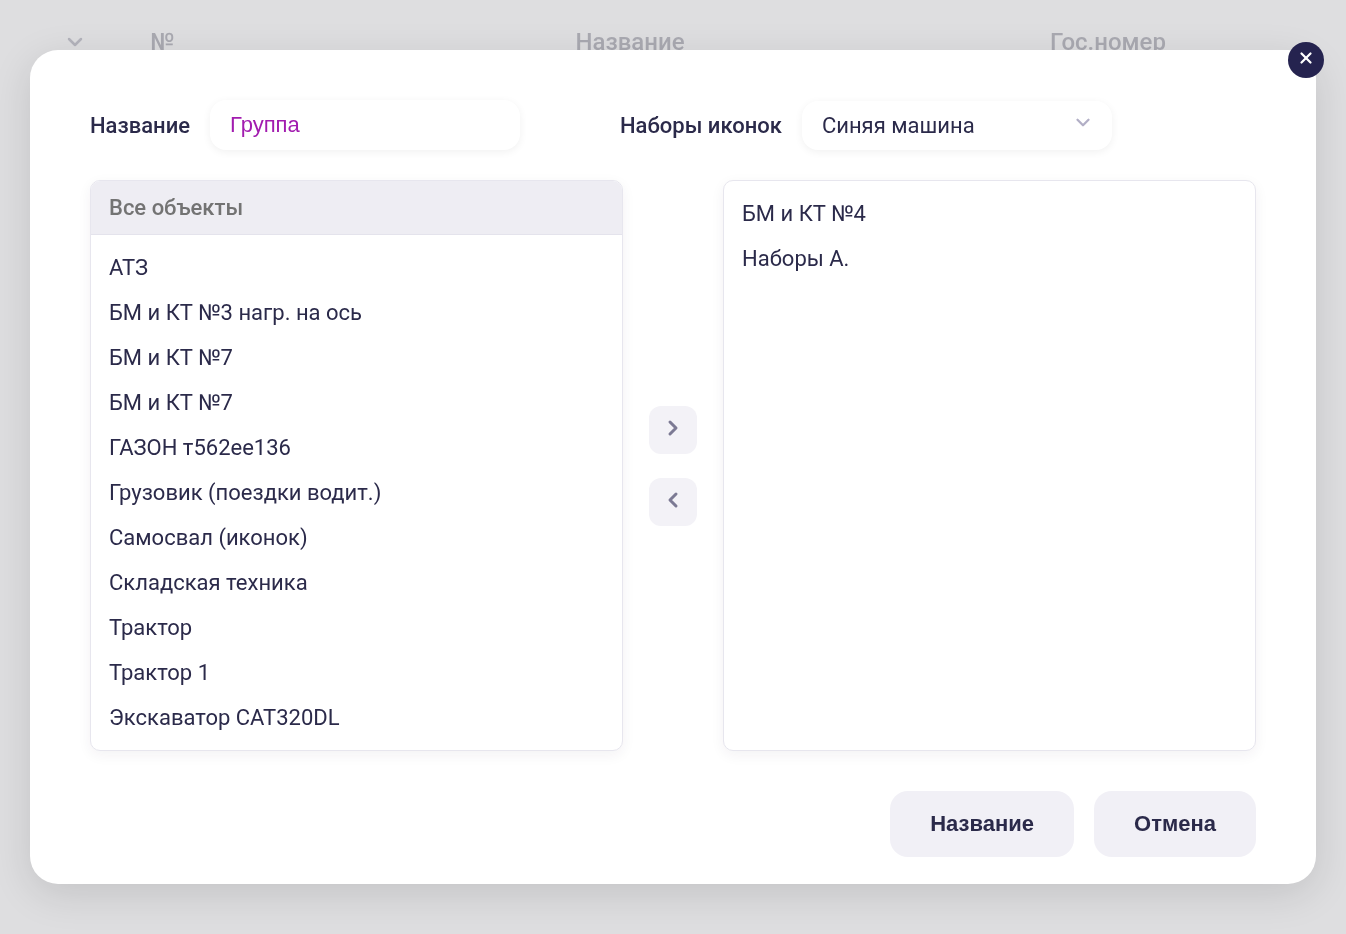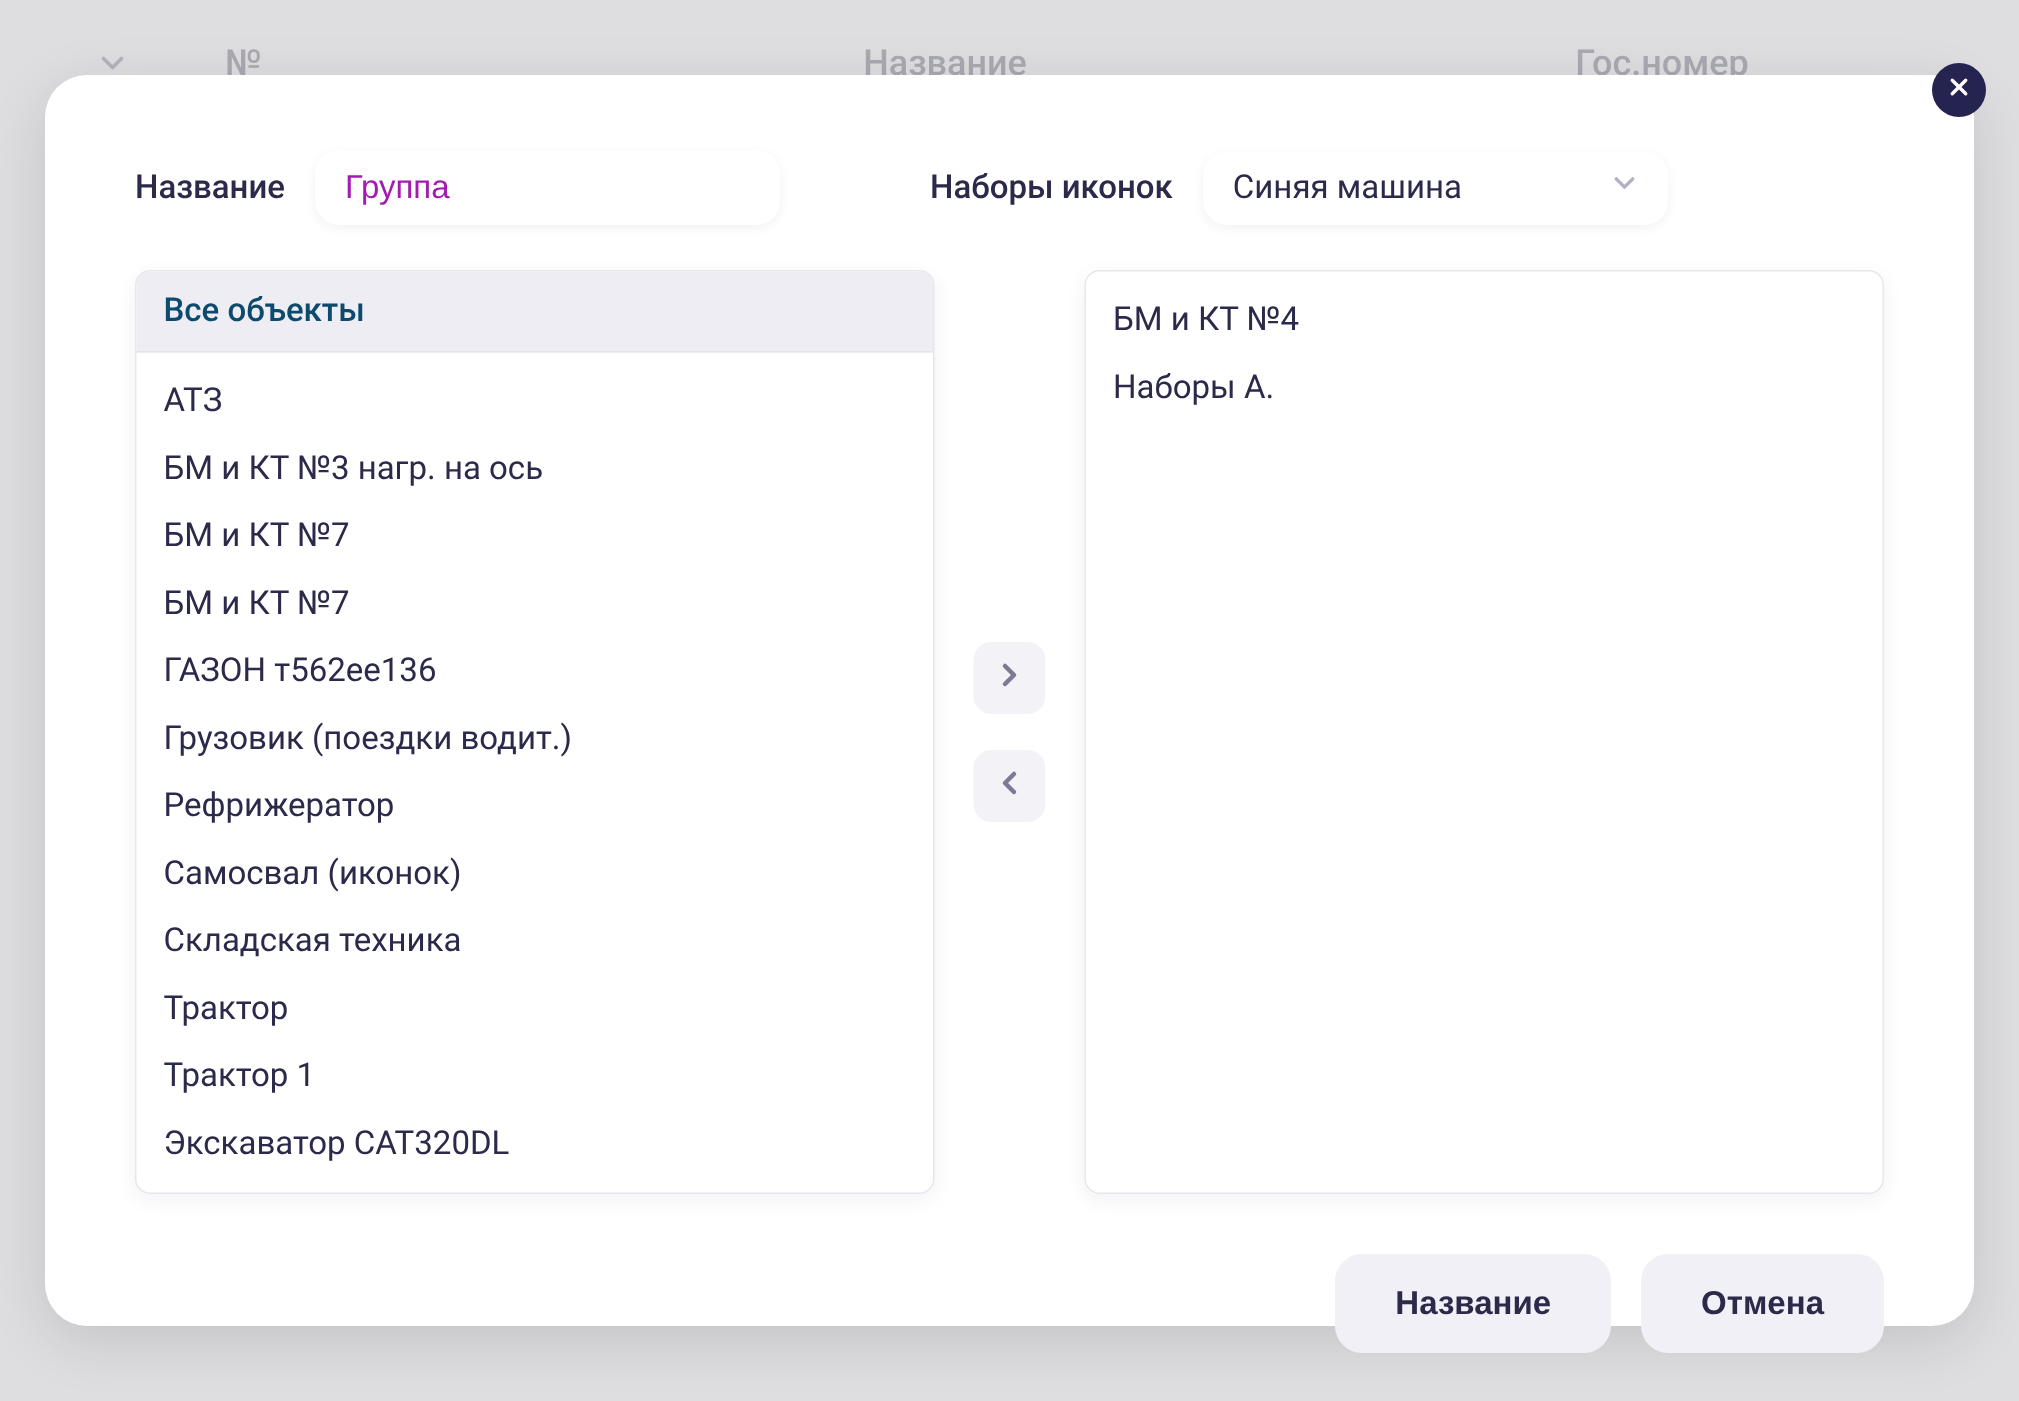--- a/index.html
+++ b/index.html
@@ -145,21 +145,21 @@
       border-radius: 10px;
       box-shadow: 0 4px 14px rgba(43,42,74,0.06);
       display: flex;
       flex-direction: column;
       overflow: hidden;
     }
     .list-header {
       background: #eeedf3;
       padding: 14px 18px;
       font-size: 22px;
-      color: #0c4a6e;
+      color: #737373;
       font-weight: 500;
       border-bottom: 1px solid #e4e3ec;
     }
     .list-body {
       flex: 1;
       overflow-y: auto;
       padding: 10px 8px 10px 18px;
       position: relative;
     }
     .list-body::-webkit-scrollbar {
@@ -268,21 +268,20 @@
 
     <div class="list-panel">
       <div class="list-header">Все объекты</div>
       <div class="list-body" id="all-list">
           <div class="list-item">АТЗ</div>
           <div class="list-item">БМ и КТ №3 нагр. на ось</div>
           <div class="list-item">БМ и КТ №7</div>
           <div class="list-item">БМ и КТ №7</div>
           <div class="list-item">ГАЗОН т562ее136</div>
           <div class="list-item">Грузовик (поездки водит.)</div>
-          <div class="list-item">Рефрижератор</div>
           <div class="list-item">Самосвал (иконок)</div>
           <div class="list-item">Складская техника</div>
           <div class="list-item">Трактор</div>
           <div class="list-item">Трактор 1</div>
           <div class="list-item">Экскаватор CAT320DL</div>
         </div>
     </div>
 
     <div class="transfer-controls">
       <div class="transfer-btn">

